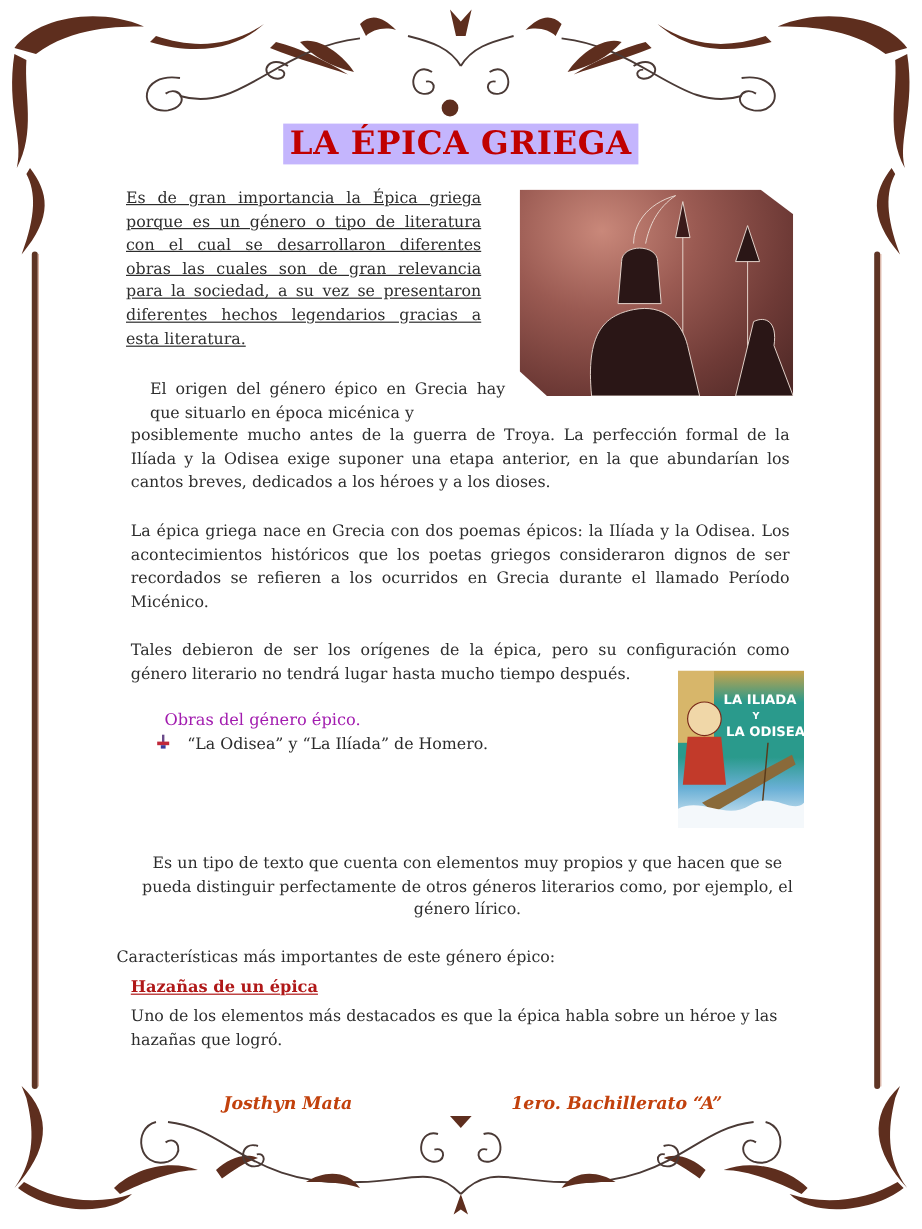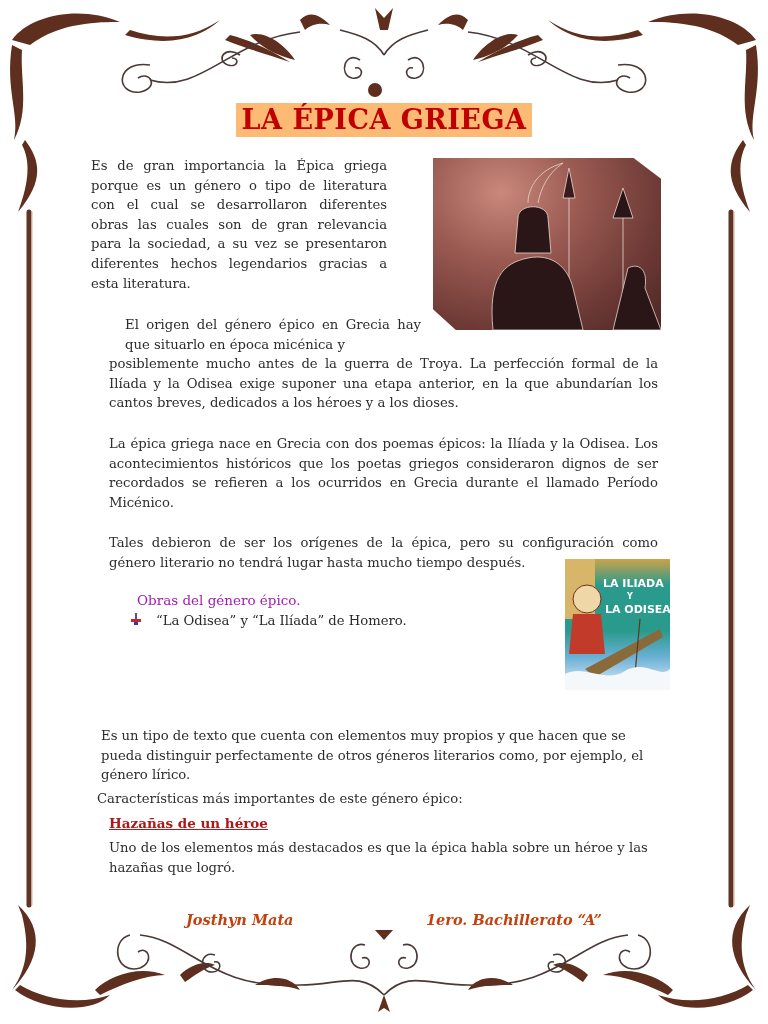--- a/index.html
+++ b/index.html
@@ -3,40 +3,40 @@
   <meta charset="utf-8">
   <style>
     html, body { margin: 0; padding: 0; }
     body {
       width: 768px; height: 1024px; background: #ffffff; position: relative; overflow: hidden;
       font-family: "DejaVu Serif", "Liberation Serif", serif; color: #2b2b2b;
     }
     .frame-svg { position: absolute; left: 0; top: 0; width: 768px; height: 1024px; }
     .title-wrap { position: absolute; top: 103px; left: 0; width: 768px; text-align: center; }
     .title {
-      display: inline-block; background: #fdba74; color: #c00000;
+      display: inline-block; background: #c4b5fd; color: #c00000;
       font-family: "DejaVu Serif", serif; font-weight: bold; font-size: 27px;
       padding: 1px 6px 2px 6px; letter-spacing: 0.5px;
     }
     .text {
       position: absolute; font-size: 13.2px; line-height: 19.6px; text-align: justify;
       color: #2d2d2d;
     }
-    .p1 { left: 91px; top: 156px; width: 296px; }
+    .p1 { left: 105px; top: 156px; width: 296px; text-decoration: underline; }
     .p2a { left: 109px; top: 315px; width: 296px; margin-left: 16px; }
     .p2b { left: 109px; top: 354px; width: 549px; }
     .p3 { left: 109px; top: 434px; width: 549px; }
     .p4 { left: 109px; top: 533px; width: 549px; }
     .obras-title {
       position: absolute; left: 109px; top: 592px; color: #a21caf; font-weight: normal; font-size: 13.5px; margin-left: 28px;
     }
     .obras-list { position: absolute; left: 130px; top: 611px; margin: 0; padding: 0; list-style: none; }
     .obras-list li { font-size: 13.2px; line-height: 19.6px; height: 20px; display: flex; align-items: flex-start; }
     .bullet { width: 12px; height: 12px; margin-right: 14px; position: relative; display: inline-block; }
-    .p5 { left: 101px; top: 710px; width: 549px; text-align: left; margin-top: 16px; }
+    .p5 { left: 115px; top: 710px; width: 549px; text-align: center; }
     .p6 { left: 97px; top: 789px; width: 549px; text-align: left; }
     .hazanas {
       position: absolute; left: 109px; top: 815px; color: #b01818; font-weight: bold; font-size: 13.5px;
       text-decoration: underline;
     }
     .p7 { left: 109px; top: 838px; width: 549px; text-align: left; }
     .footer-name, .footer-class {
       position: absolute; top: 911px; font-style: italic; font-weight: bold; color: #c2410c; font-size: 14.5px;
     }
     .footer-name { left: 186px; }
@@ -184,17 +184,17 @@
           <rect x="1" y="6" width="10" height="3" fill="#c0283a"></rect>
           <rect x="4" y="9" width="4" height="3" fill="#3a3a9a"></rect>
         </svg>
     </span>
     <span>“La Odisea” y “La Ilíada” de Homero.</span>
   </li>
 </ul>
 
 <div class="text p5">Es un tipo de texto que cuenta con elementos muy propios y que hacen que se pueda distinguir perfectamente de otros géneros literarios como, por ejemplo, el género lírico.</div>
 <div class="text p6">Características más importantes de este género épico:</div>
-<div class="hazanas">Hazañas de un héroe</div>
+<div class="hazanas">Hazañas de un épica</div>
 <div class="text p7">Uno de los elementos más destacados es que la épica habla sobre un héroe y las hazañas que logró.</div>
 
 <div class="footer-name">Josthyn Mata</div>
 <div class="footer-class">1ero. Bachillerato “A”</div>
 
 </body></html>

